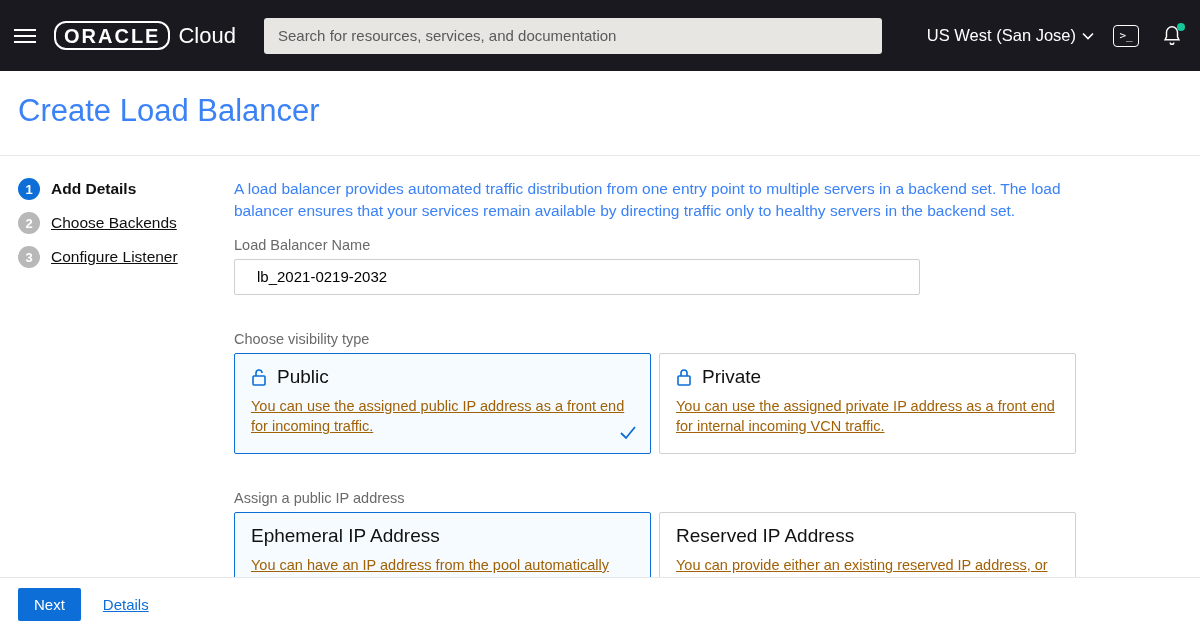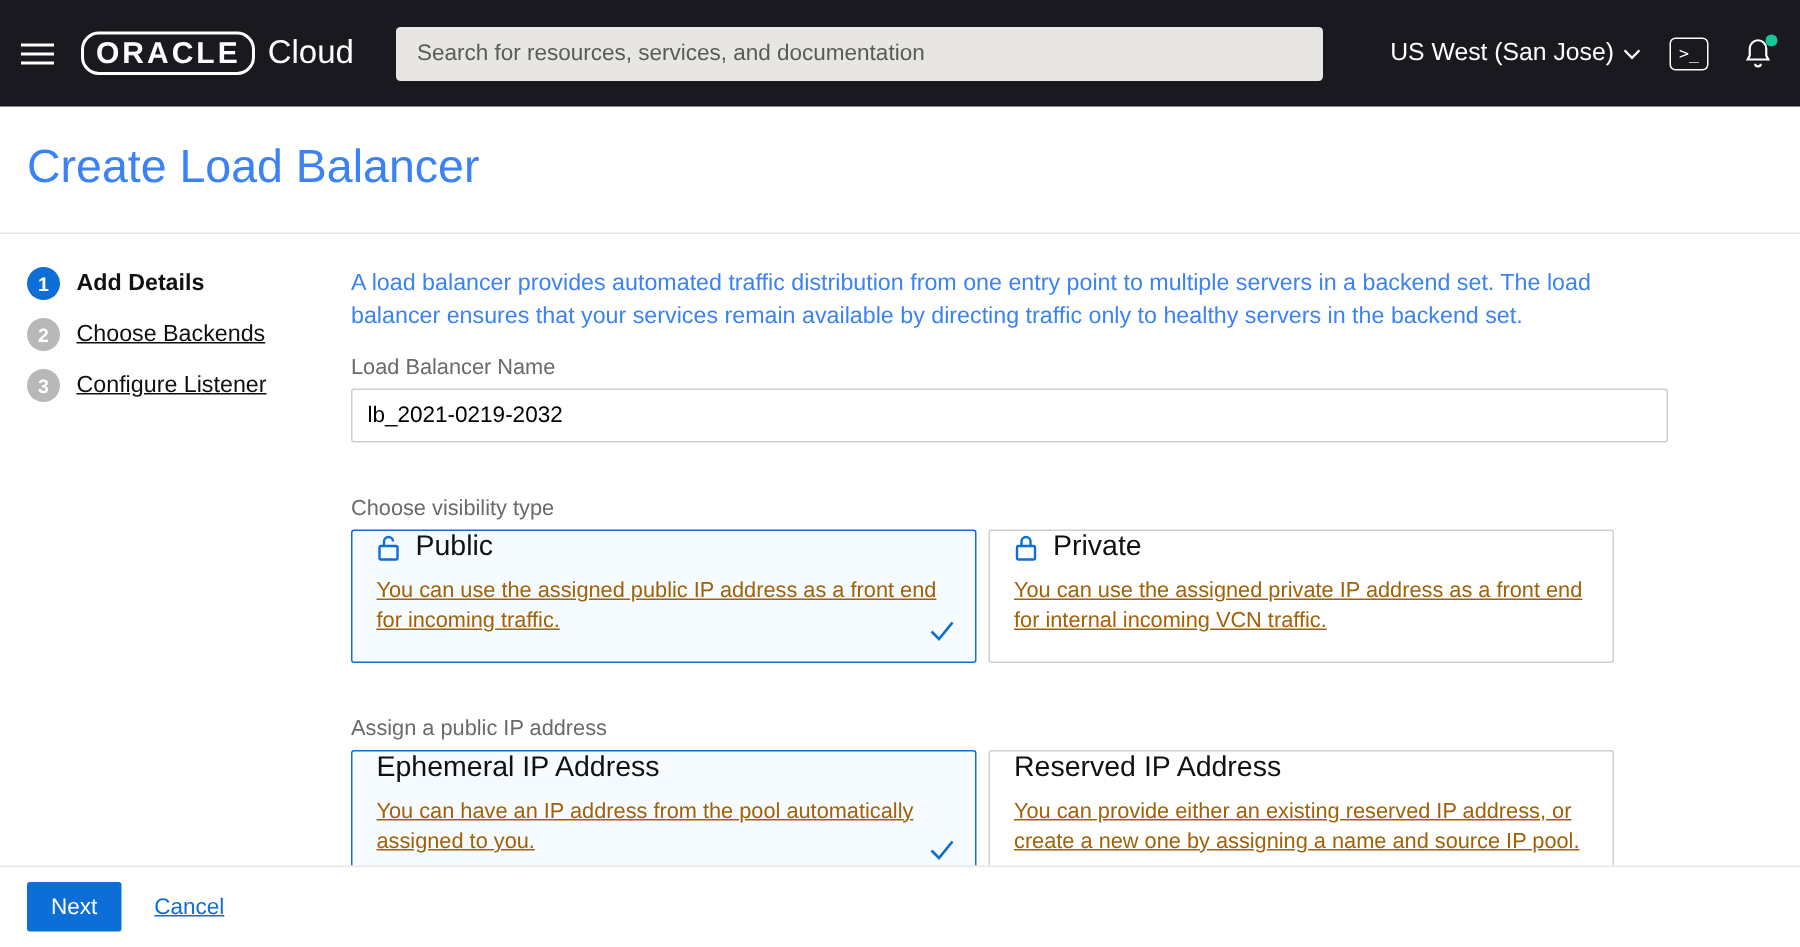--- a/index.html
+++ b/index.html
@@ -34,24 +34,24 @@
   .step-circle { width: 22px; height: 22px; border-radius: 50%; color: #fff; font-size: 13px; font-weight: 600; display:flex; align-items:center; justify-content:center; }
   .step-circle.active { background: #0c6ed6; }
   .step-circle.inactive { background: #b8b8b8; }
   .step-label { font-size: 15.5px; }
   .step-label.active { font-weight: 700; color: #111; }
   .step-label.inactive { color: #0f0f0f; text-decoration: underline; }
 
   .main { flex: 1; }
   .intro { font-size: 15.5px; line-height: 1.45; color: #3b82f6; margin-bottom: 14px; max-width: 840px; }
   .field-label { color: #6a6a6a; font-size: 14.5px; margin: 4px 0 6px 0; }
-  .text-input { width: 878px; height: 36px; border: 1px solid #cfcfcf; border-radius: 2px; padding: 0 10px; font-size: 15px; }
+  .text-input { width: 686px; height: 36px; border: 1px solid #cfcfcf; border-radius: 2px; padding: 0 22px; font-size: 15px; }
 
   .opt-row { display: flex; gap: 8px; width: 842px; }
-  .opt-card { flex: 1; border: 1px solid #d0d0d0; border-radius: 2px; padding: 0 16px 16px 16px; position: relative; cursor: pointer; }
+  .opt-card { flex: 1; border: 1px solid #d0d0d0; border-radius: 2px; padding: 12px 16px 16px 16px; position: relative; cursor: pointer; }
   .opt-card.selected { border: 1px solid #0c6ed6; background: #f5fbff; }
   .opt-title { font-size: 19px; font-weight: 400; color: #111; margin-bottom: 8px; display:flex; align-items:center; gap:10px; }
   .opt-desc { font-size: 14.5px; color: #a16207; line-height: 1.4; text-decoration: underline; }
   .check { position: absolute; right: 12px; bottom: 10px; color: #0c6ed6; }
   .lock-icn { color: #0c6ed6; }
   .mt22 { margin-top: 36px; }
   .note { font-size: 15px; color: #222; margin-top: 22px; }
 
   
   .footer { position: absolute; bottom: 0; left: 0; right: 0; border-top: 1px solid #e7e7e7; padding: 10px 18px; display:flex; align-items:center; gap: 22px; background:#fff;}
@@ -163,14 +163,14 @@
         <div class="opt-desc">You can provide either an existing reserved IP address, or create a new one by assigning a name and source IP pool.</div>
       </div>
     </div>
 
     <div class="note">Oracle will generate an IP address for you.</div>
   </div>
 </div>
 
 <div class="footer">
   <button class="btn-primary">Next</button>
-  <a class="link">Cancel</a>
+  <a class="link">Details</a>
 </div>
 
 </body></html>

